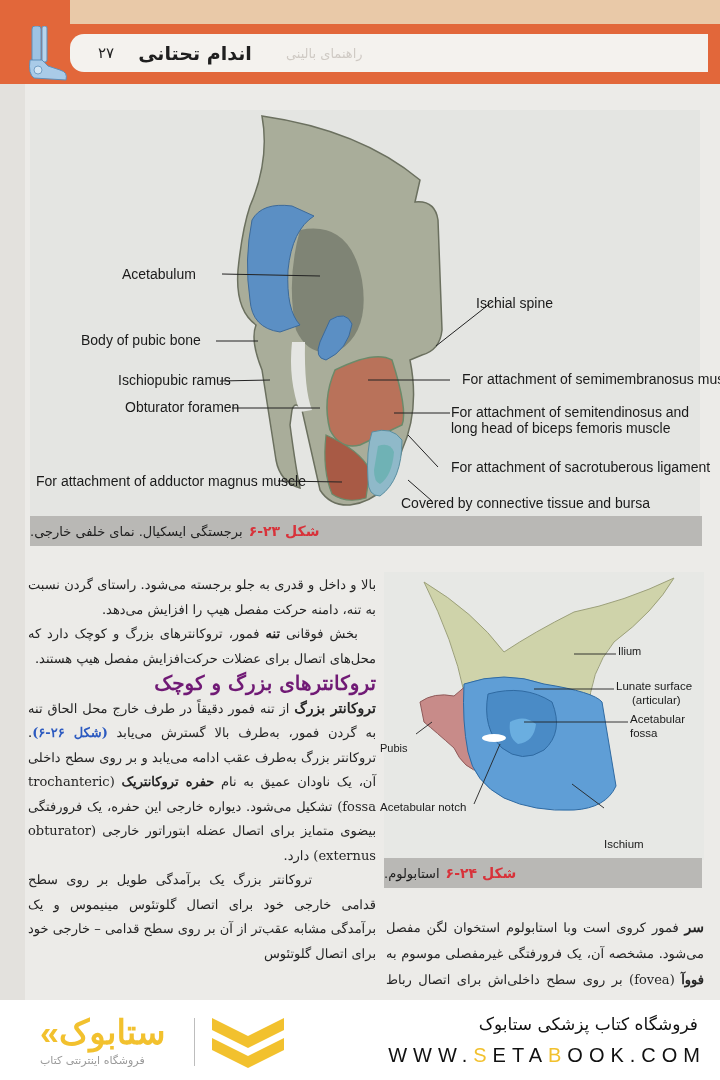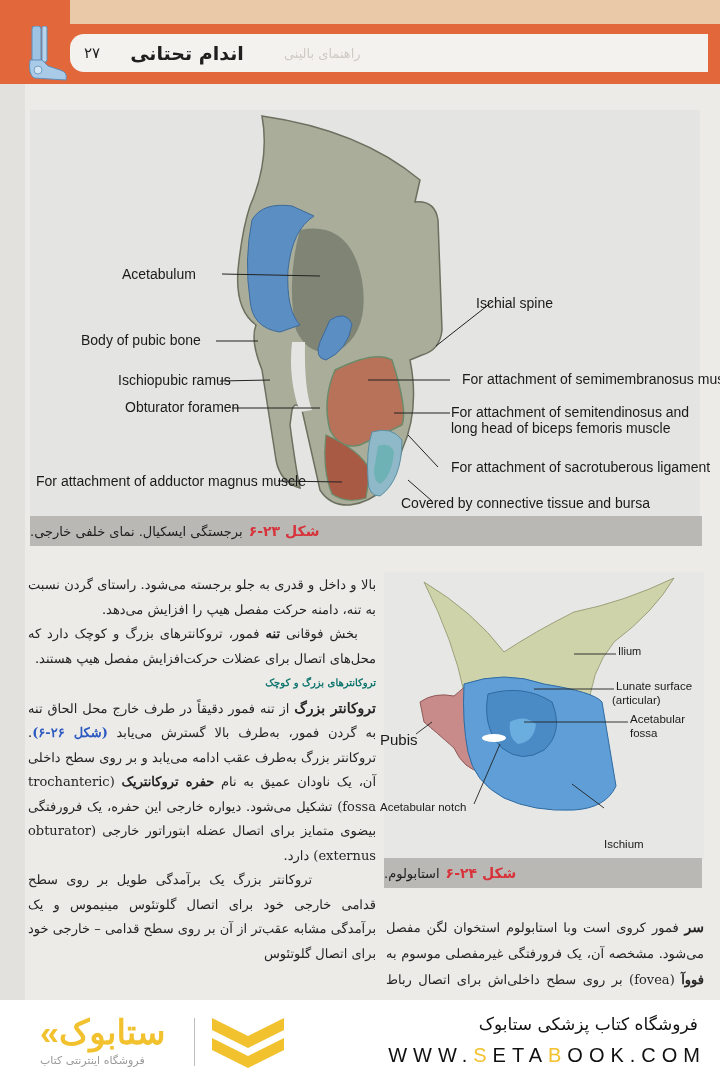--- a/index.html
+++ b/index.html
@@ -4,21 +4,21 @@
 <style>
   * { box-sizing: border-box; margin: 0; padding: 0; }
   html, body { width: 720px; height: 1080px; overflow: hidden; background: #e8e6e2; }
   body { position: relative; font-family: "DejaVu Sans", sans-serif; color: #222; }
 
   
   .top-band { position: absolute; left: 0; top: 0; width: 720px; height: 100px; background: #e2673a; }
   .top-page { position: absolute; left: 70px; top: 0; width: 650px; height: 24px; background: #e9c9a8; }
   .top-strip { position: absolute; left: 70px; top: 24px; width: 650px; height: 8px; background: #e2673a; }
   .header-pill { position: absolute; left: 70px; top: 34px; width: 638px; height: 38px; background: #f4f2ee;
-    border-radius: 14px 0 0 14px; display: flex; align-items: center; justify-content: flex-start; padding-left: 14px; gap: 30px; }
+    border-radius: 14px 0 0 14px; display: flex; align-items: center; justify-content: flex-start; padding-left: 28px; gap: 24px; }
   .page-num { font-size: 15px; color: #222; font-family: "DejaVu Sans", sans-serif; }
   .chapter-title { font-size: 19px; font-weight: bold; color: #1f1f1f; direction: rtl; }
   .ghost-text { font-size: 13px; color: #cfcac4; direction: rtl; margin-left: 10px; }
   .foot-icon { position: absolute; left: 20px; top: 26px; width: 50px; height: 58px; }
 
   
   .page { position: absolute; left: 0; top: 84px; width: 720px; height: 916px; background: #ecebe8; }
   .page::before { content: ""; position: absolute; left: 0; top: 0; width: 25px; height: 100%; background: #e3e1dd; }
 
   
@@ -27,21 +27,21 @@
   .caption-bar { position: absolute; background: #b9b8b5; height: 30px; display: flex; align-items: center; justify-content: flex-end; padding-right: 18px; direction: rtl; }
   .caption-bar .cap-num { color: #d8323a; font-weight: bold; font-size: 14px; margin-left: 6px; }
   .caption-bar .cap-text { font-size: 13px; color: #1e1e1e; }
 
   
   .rtl-text { position: absolute; direction: rtl; text-align: justify; font-family: "DejaVu Serif", serif; font-size: 13px; line-height: 24.5px; color: #252525; }
   .rtl-text p { margin: 0; }
   .indent { text-indent: 18px; }
   .bold { font-weight: bold; }
   .link { color: #2c5ac0; font-weight: bold; }
-  .section-heading { font-size: 10px; font-weight: bold; color: #0f766e; margin-top: 10px; margin-bottom: 2px; }
+  .section-heading { font-size: 20px; font-weight: bold; color: #701a75; margin-top: 10px; margin-bottom: 2px; }
 
   
   .footer { position: absolute; left: 0; top: 1000px; width: 720px; height: 80px; background: #ffffff; }
   .footer-title { position: absolute; right: 22px; top: 14px; font-size: 17px; color: #111; direction: rtl; }
   .footer-url { position: absolute; right: 14px; top: 44px; font-family: "Liberation Sans", sans-serif; font-size: 20px; letter-spacing: 6px; color: #111; }
   .footer-url .hl { color: #f2c12e; }
   .logo-wrap { position: absolute; left: 26px; top: 10px; width: 270px; height: 64px; }
   .logo-word { position: absolute; left: 14px; top: 2px; font-family: "Liberation Sans", sans-serif; font-size: 34px; font-weight: bold; color: #f2c12e; letter-spacing: -1px; }
   .logo-sub { position: absolute; left: 14px; top: 44px; font-size: 11px; color: #9a9a9a; direction: rtl; }
   .logo-sep { position: absolute; left: 168px; top: 8px; width: 1px; height: 48px; background: #bdbdbd; }
@@ -139,24 +139,24 @@
       <line x1="190" y1="82" x2="232" y2="82"></line>
       <line x1="150" y1="117" x2="230" y2="117"></line>
       <line x1="140" y1="150" x2="244" y2="150"></line>
       <line x1="32" y1="162" x2="48" y2="150"></line>
       <line x1="90" y1="232" x2="116" y2="172"></line>
       <line x1="188" y1="212" x2="220" y2="236"></line>
     </g>
   </svg>
   <span class="label" style="left:234px;top:73px;font-size:11px;">Ilium</span>
   <span class="label" style="left:232px;top:108px;font-size:11.5px;">Lunate surface</span>
-  <span class="label" style="left:228px;top:122px;font-size:11.5px;">(articular)</span>
+  <span class="label" style="left:248px;top:122px;font-size:11.5px;">(articular)</span>
   <span class="label" style="left:246px;top:141px;font-size:11.5px;">Acetabular</span>
   <span class="label" style="left:246px;top:155px;font-size:11.5px;">fossa</span>
-  <span class="label" style="left:-4px;top:159px;font-size:15px;">Pubis</span>
+  <span class="label" style="left:-4px;top:170px;font-size:11px;">Pubis</span>
   <span class="label" style="left:-4px;top:229px;font-size:11.5px;">Acetabular notch</span>
   <span class="label" style="left:220px;top:266px;font-size:11.5px;">Ischium</span>
 </div>
 
 <div class="caption-bar" style="left:384px;top:858px;width:318px;">
   <span class="cap-num">شکل ۲۴-۶</span>
   <span class="cap-text">استابولوم.</span>
 </div>
 
 <div class="rtl-text" style="left:28px;top:573px;width:348px;">

